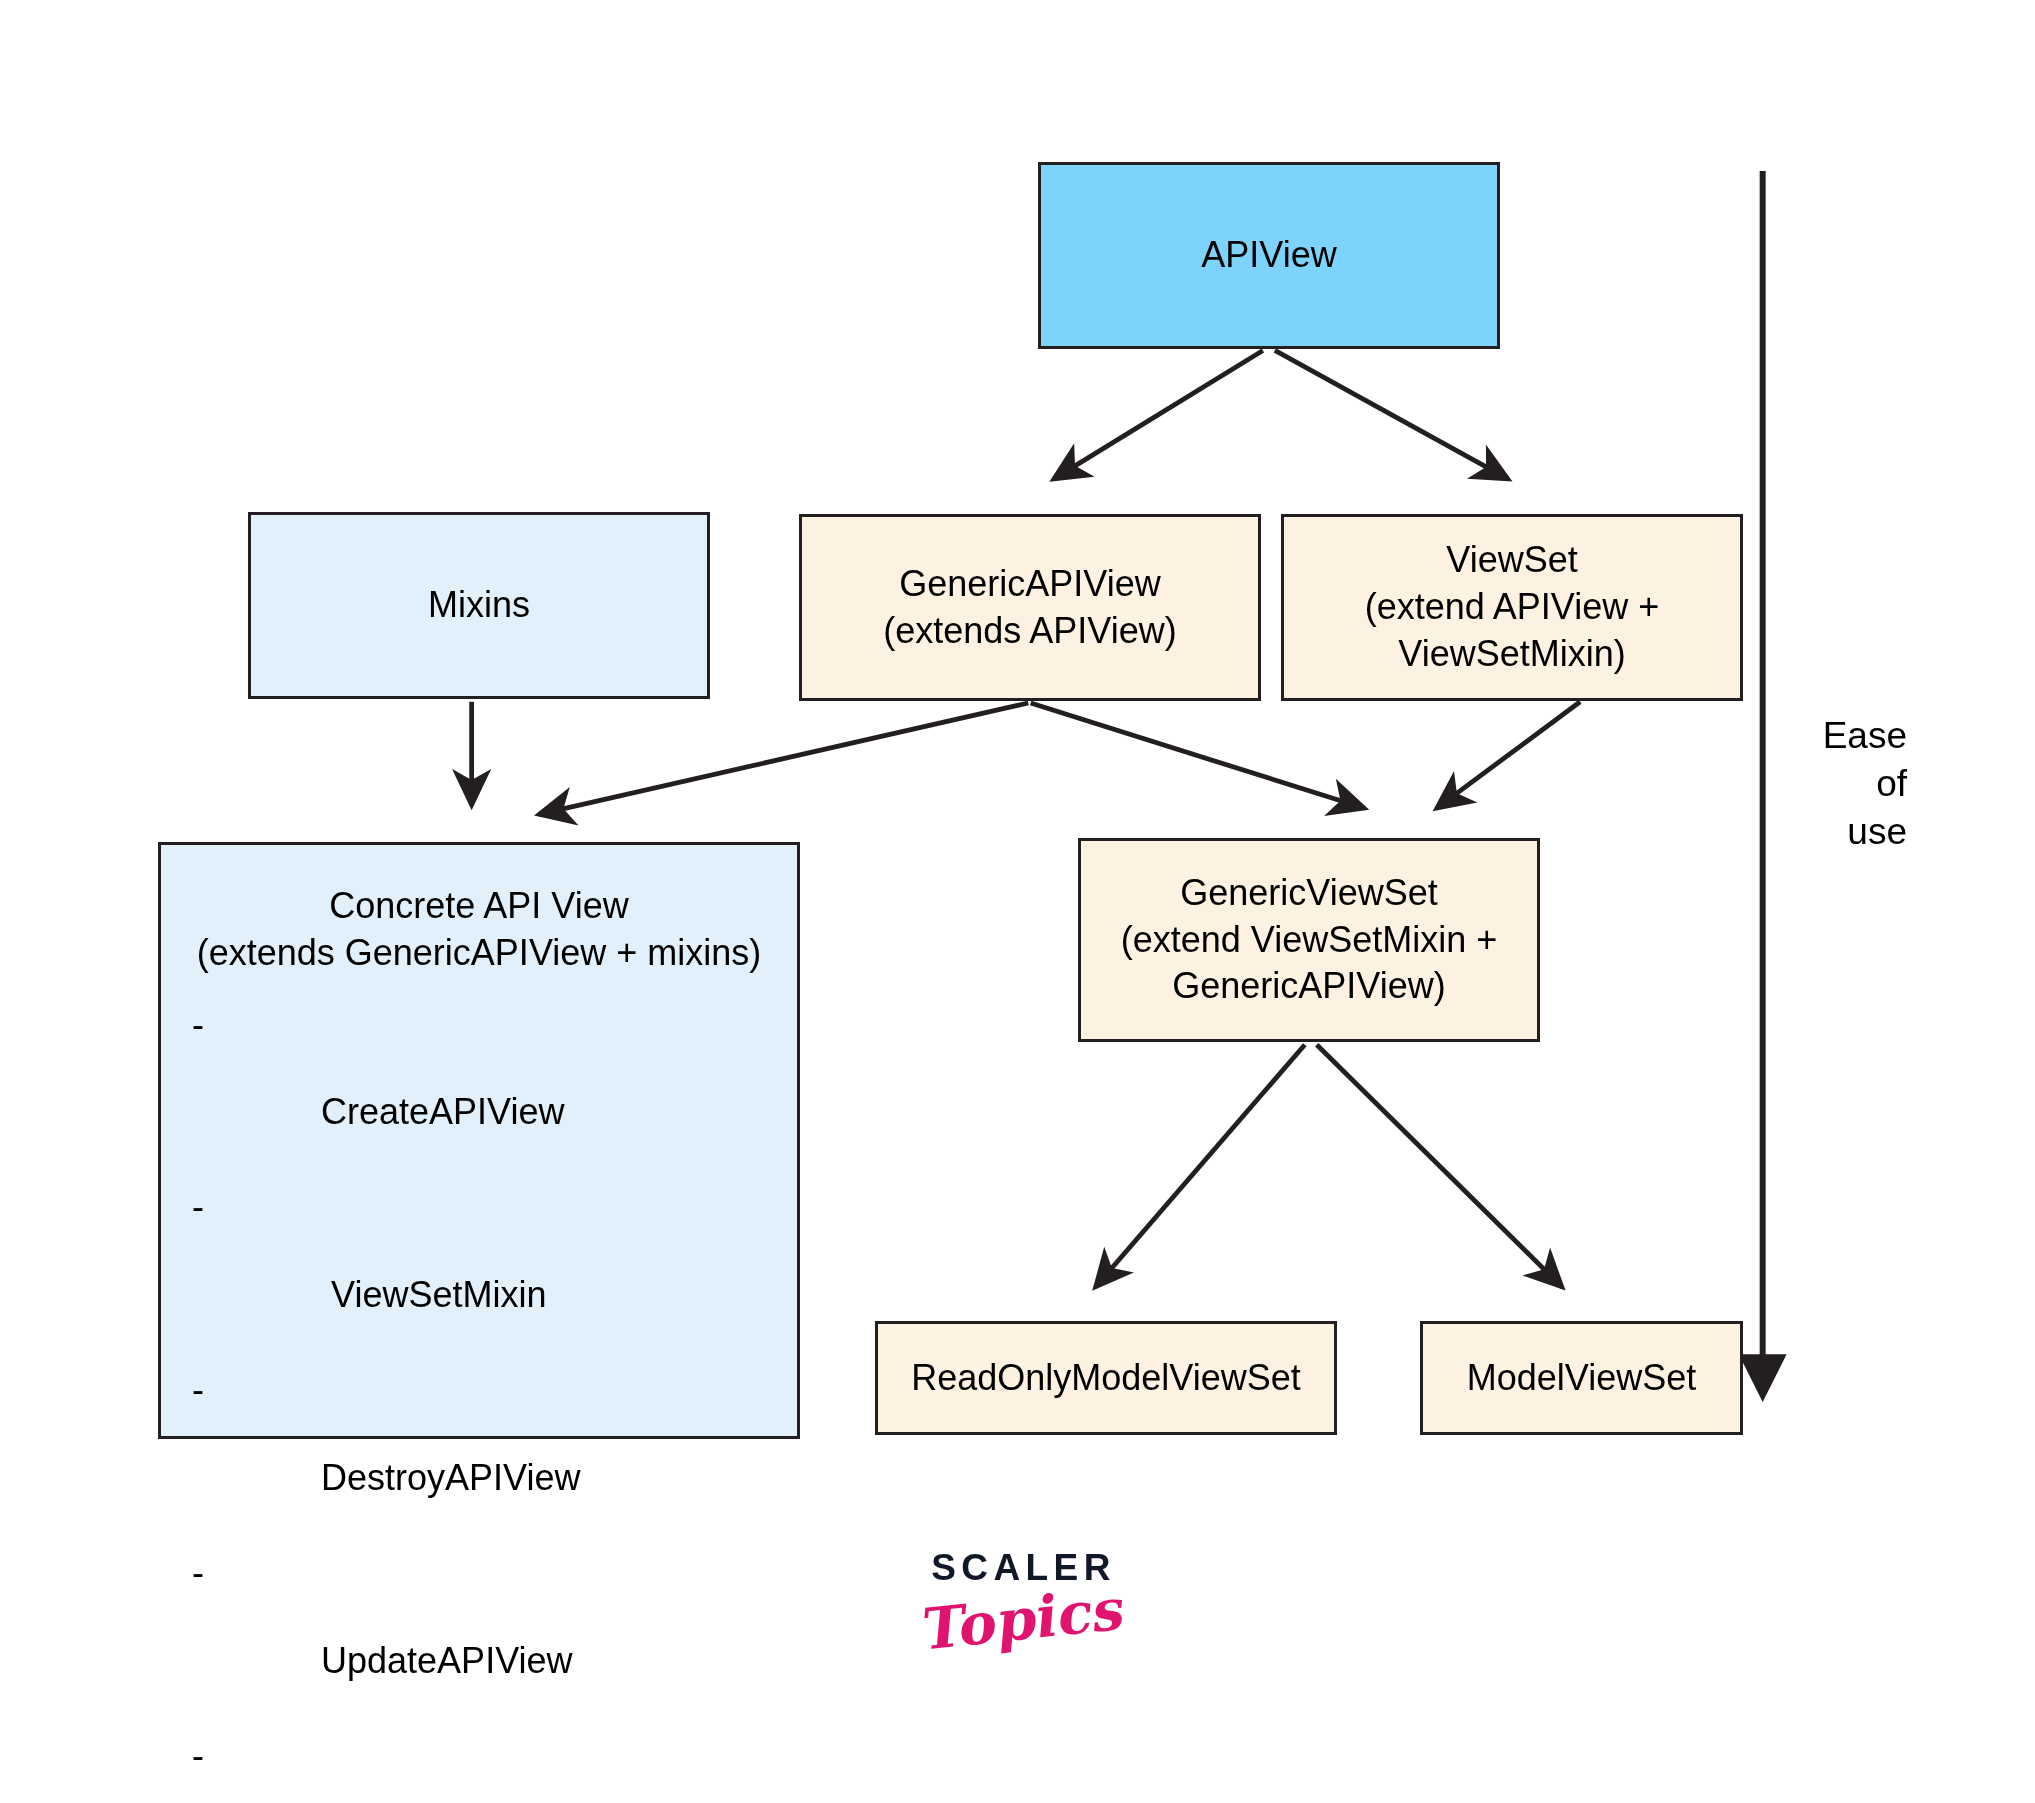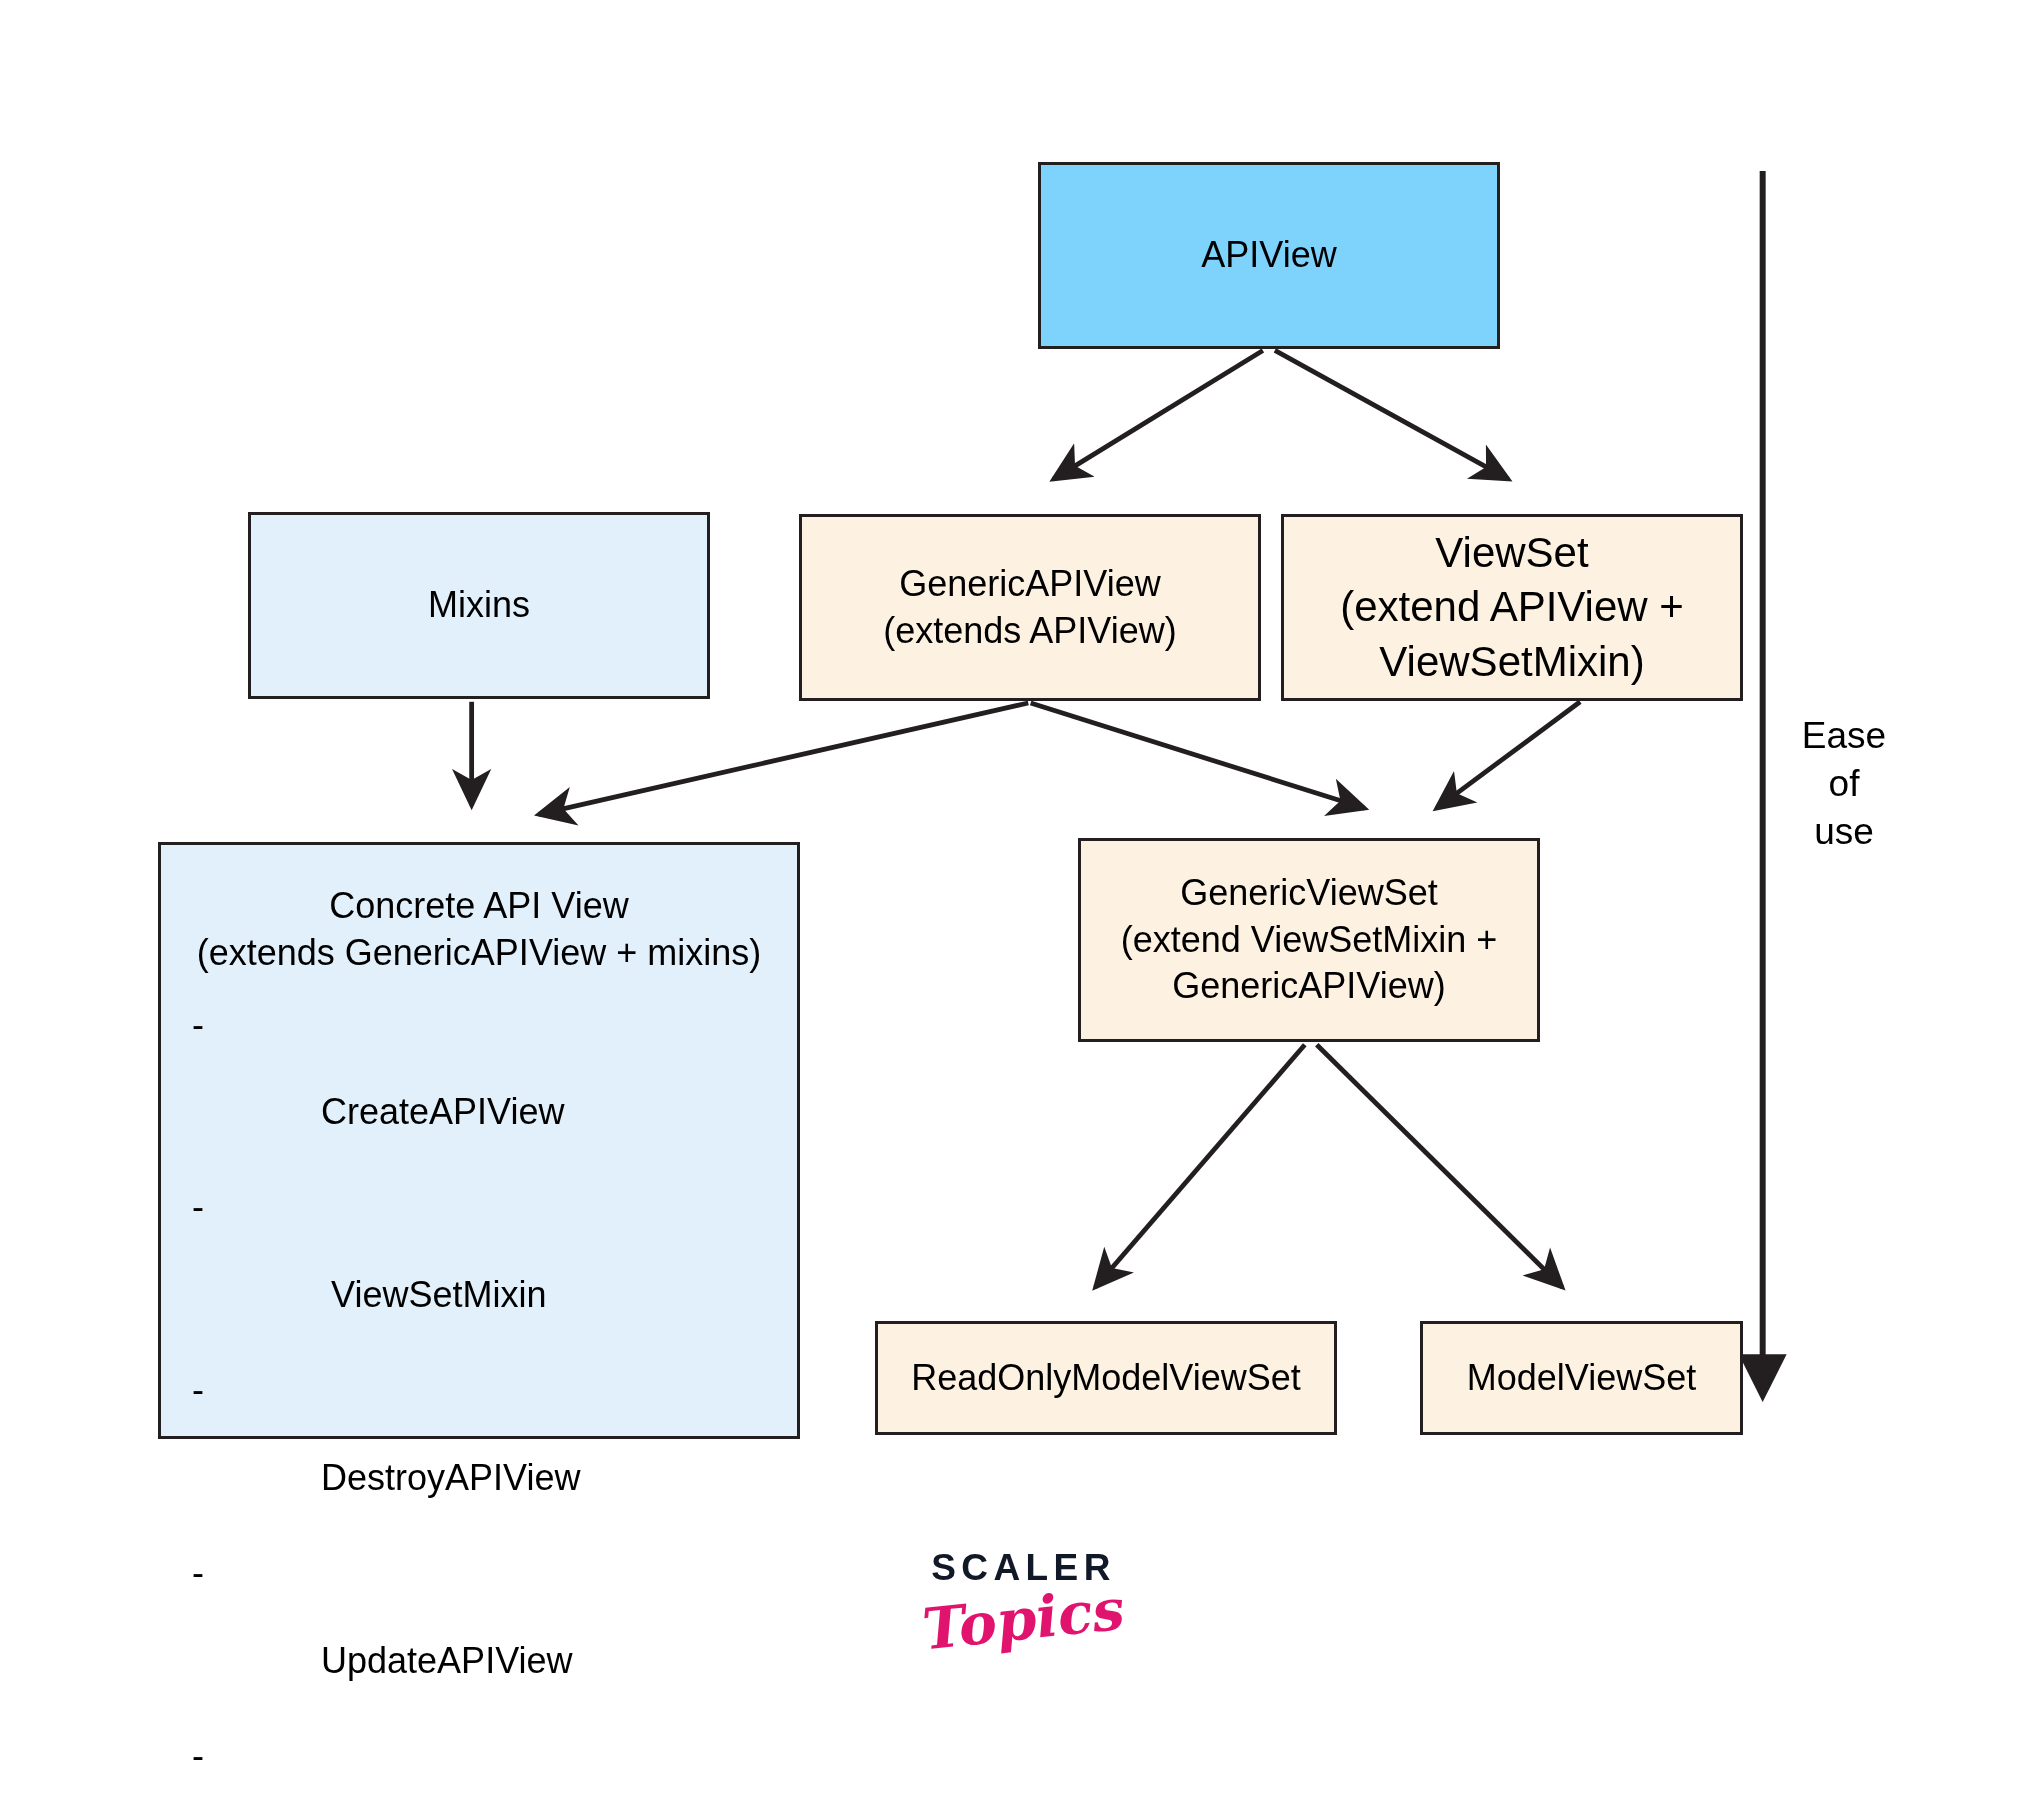--- a/index.html
+++ b/index.html
@@ -33,21 +33,21 @@
     display: block;
     white-space: pre;
   }
   .node-purple { background: #7dd3fc; }
   .node-blue   { background: #e2f0fb; }
   .node-cream  { background: #fdf1e1; }
 
   #n-apiview      { left: 1038px; top: 162px;  width: 462px;  height: 187px;  font-size: 36px; }
   #n-mixins       { left: 248px;  top: 512px;  width: 462px;  height: 187px;  font-size: 36px; }
   #n-genericapi   { left: 799px; top: 514px;  width: 462px;  height: 187px;  font-size: 36px; }
-  #n-viewset      { left: 1281px; top: 514px;  width: 462px;  height: 187px;  font-size: 42px; }
+  #n-viewset      { left: 1281px; top: 514px;  width: 462px;  height: 187px;  font-size: 36px; }
   #n-concrete     { left: 158px;  top: 842px; width: 642px; height: 597px;  font-size: 36px;
                     justify-content: flex-start; padding-top: 38px; }
   #n-genericvs    { left: 1078px; top: 838px; width: 462px;  height: 204px;  font-size: 36px; }
   #n-readonlymvs  { left: 875px; top: 1321px; width: 462px;  height: 114px;  font-size: 36px; }
   #n-modelvs      { left: 1420px; top: 1321px; width: 323px;  height: 114px;  font-size: 36px; }
 
   .node-heading {
     display: block;
   }
   .concrete-list {
@@ -77,21 +77,21 @@
     width: 2035px;
     height: 1804px;
     pointer-events: none;
   }
 
   #ease-label {
     position: absolute;
     left: 1781px;
     top: 712px;
     width: 126px;
-    text-align: center;
+    text-align: right;
     font-size: 37px;
     line-height: 1.30;
     color: #000000;
   }
   #ease-label span { display: block; }
 
   #logo {
     position: absolute;
     left: 886px;
     top: 1547px;

